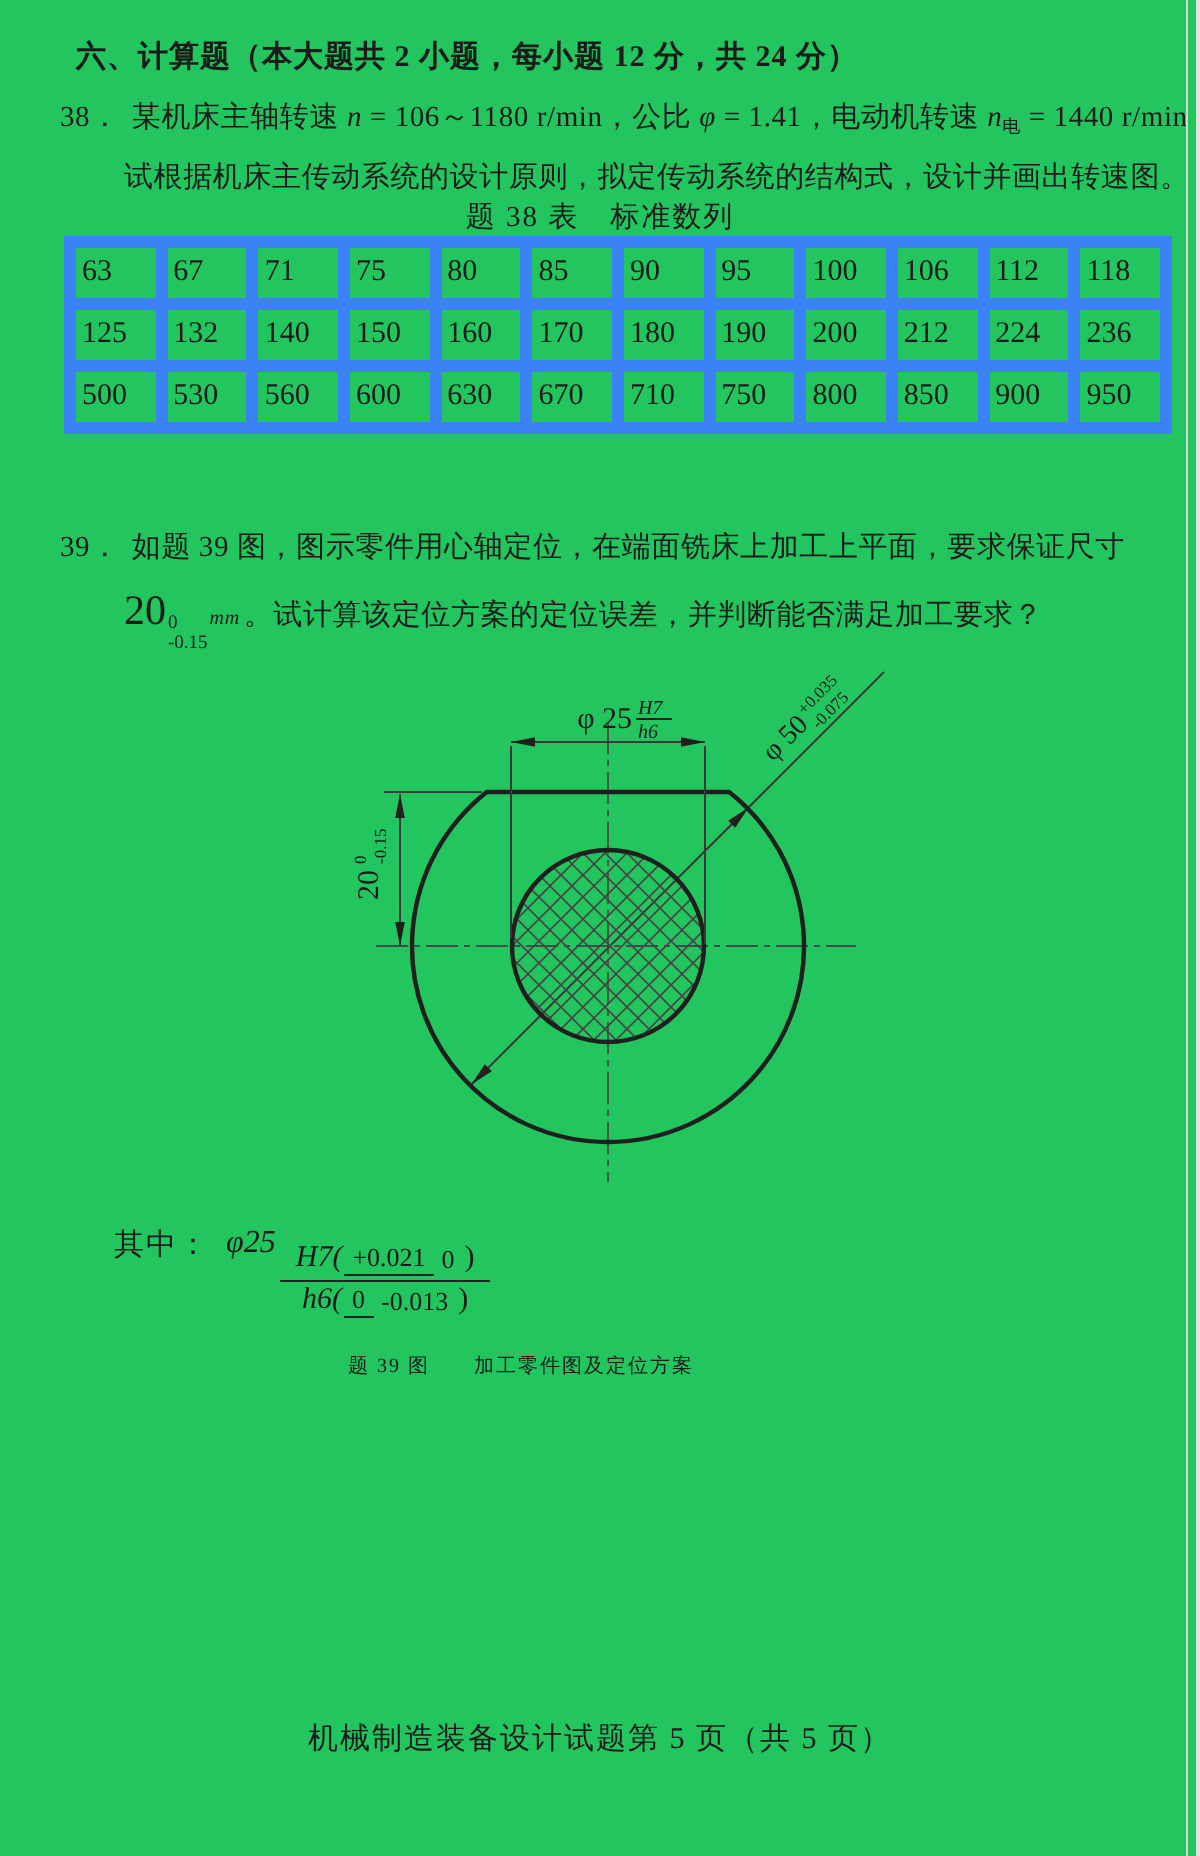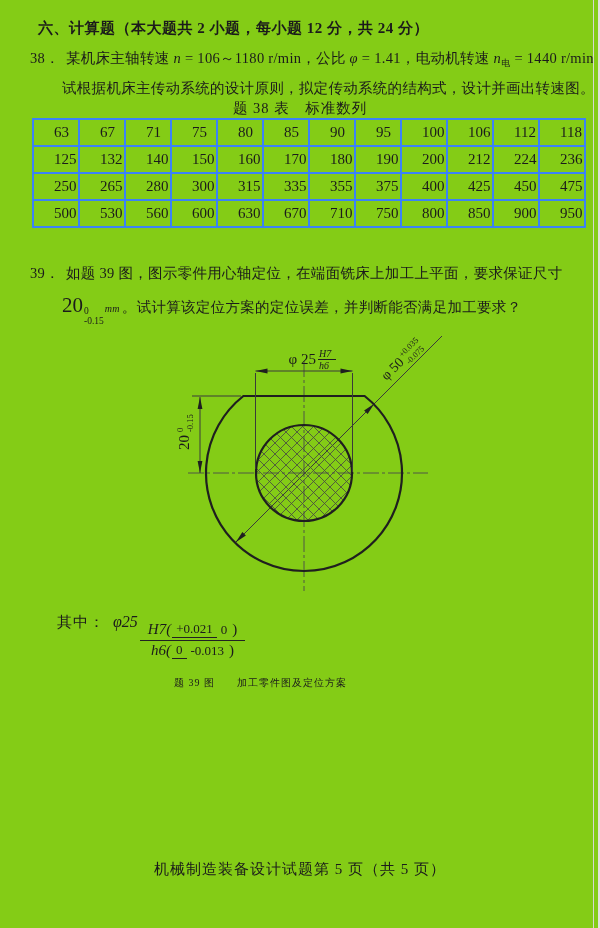--- a/index.html
+++ b/index.html
@@ -6,21 +6,21 @@
   body{
     width:600px;height:928px;
     background:#efefed;
     font-family:"Liberation Serif","DejaVu Serif",serif;
     color:#1b1b1b;
     position:relative;
     overflow:hidden;
   }
   .page{
     position:absolute;left:0;top:0;width:600px;height:928px;
-    background:#84cc16;
+    background:#22c55e;
   }
   .scan-line{position:absolute;top:0;left:593px;width:1px;height:928px;background:#d8d7d2;}
   .scan-edge{position:absolute;top:0;right:0;width:2px;height:928px;background:#e3e2dd;}
 
   .abs{position:absolute;white-space:nowrap;}
 
   .section-header{top:19px;left:38px;font-size:15px;font-weight:bold;letter-spacing:0.5px;}
   .q-line{font-size:14.5px;letter-spacing:0.3px;}
   .q38-l1{top:49px;left:30px;}
   .q38-l2{top:79px;left:62px;}
@@ -37,23 +37,23 @@
   }
   .dim-big{font-size:21px;letter-spacing:0;}
   .dim-unit{font-style:italic;font-size:10px;margin-right:2px;}
 
   .table-title{top:99px;left:0;width:600px;text-align:center;font-size:14.5px;letter-spacing:1px;}
   .std-table{
     position:absolute;top:118px;left:32px;
     border-collapse:collapse;table-layout:fixed;width:554px;
   }
   .std-table td{
-    border:2px solid #3b82f6;
+    border:6px solid #3b82f6;
     height:25px;font-size:15px;
-    padding:0 0 0 20px;text-align:left;vertical-align:middle;
+    padding:0 0 0 3px;text-align:left;vertical-align:middle;
     letter-spacing:0;
   }
   .std-table{border:1.5px solid #1f1f1f;}
 
   .figure-svg{position:absolute;top:333px;left:0;}
 
   .formula{
     position:absolute;top:583px;left:57px;
     display:flex;align-items:center;font-size:15px;
   }
@@ -114,34 +114,20 @@
           <td>160</td>
           <td>170</td>
           <td>180</td>
           <td>190</td>
           <td>200</td>
           <td>212</td>
           <td>224</td>
           <td>236</td>
         </tr>
         <tr>
-          <td>250</td>
-          <td>265</td>
-          <td>280</td>
-          <td>300</td>
-          <td>315</td>
-          <td>335</td>
-          <td>355</td>
-          <td>375</td>
-          <td>400</td>
-          <td>425</td>
-          <td>450</td>
-          <td>475</td>
-        </tr>
-        <tr>
           <td>500</td>
           <td>530</td>
           <td>560</td>
           <td>600</td>
           <td>630</td>
           <td>670</td>
           <td>710</td>
           <td>750</td>
           <td>800</td>
           <td>850</td>

